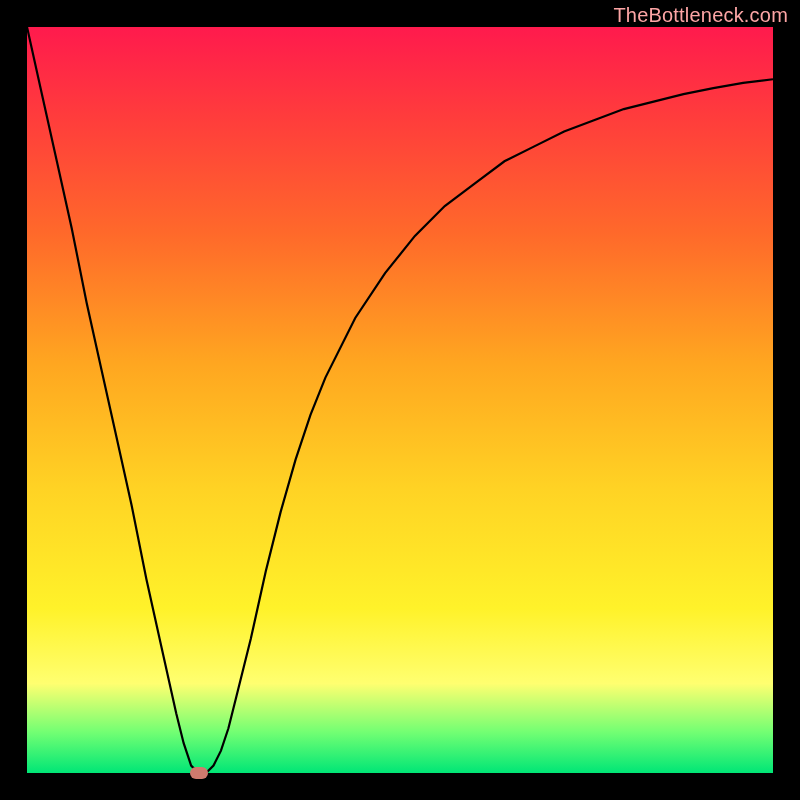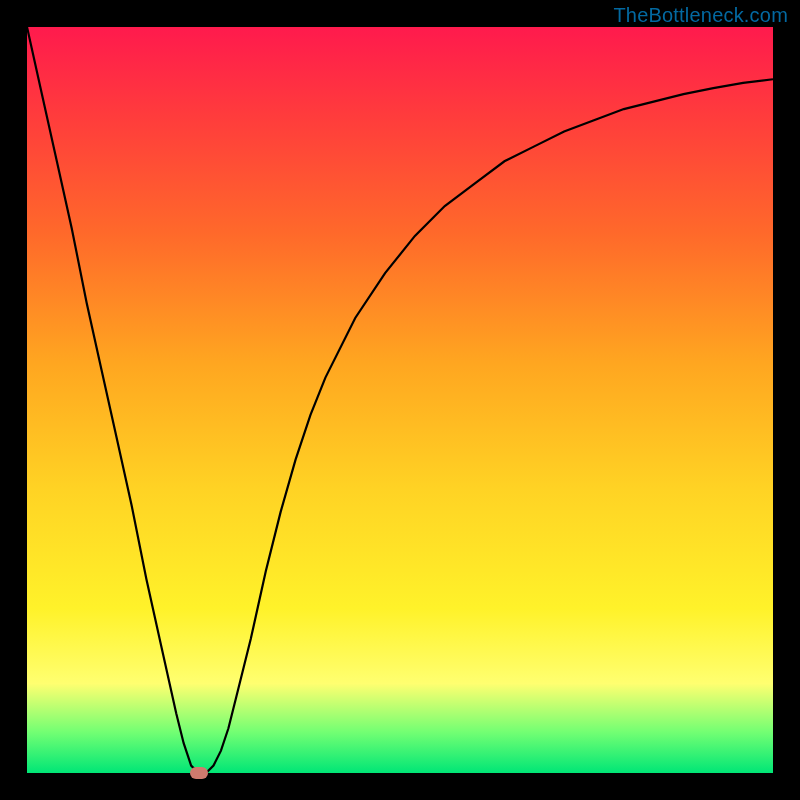--- a/index.html
+++ b/index.html
@@ -38,21 +38,21 @@
     position: absolute;
     left: 27px;
     top: 27px;
     width: 746px;
     height: 746px;
   }
   .watermark {
     position: absolute;
     top: 4px;
     right: 12px;
-    color: #0369a1;
+    color: #fca5a5;
     font-size: 20px;
     font-weight: 500;
     letter-spacing: 0.2px;
   }
   .marker {
     position: absolute;
     width: 18px;
     height: 12px;
     border-radius: 6px / 6px;
     background: #d07a6e;

